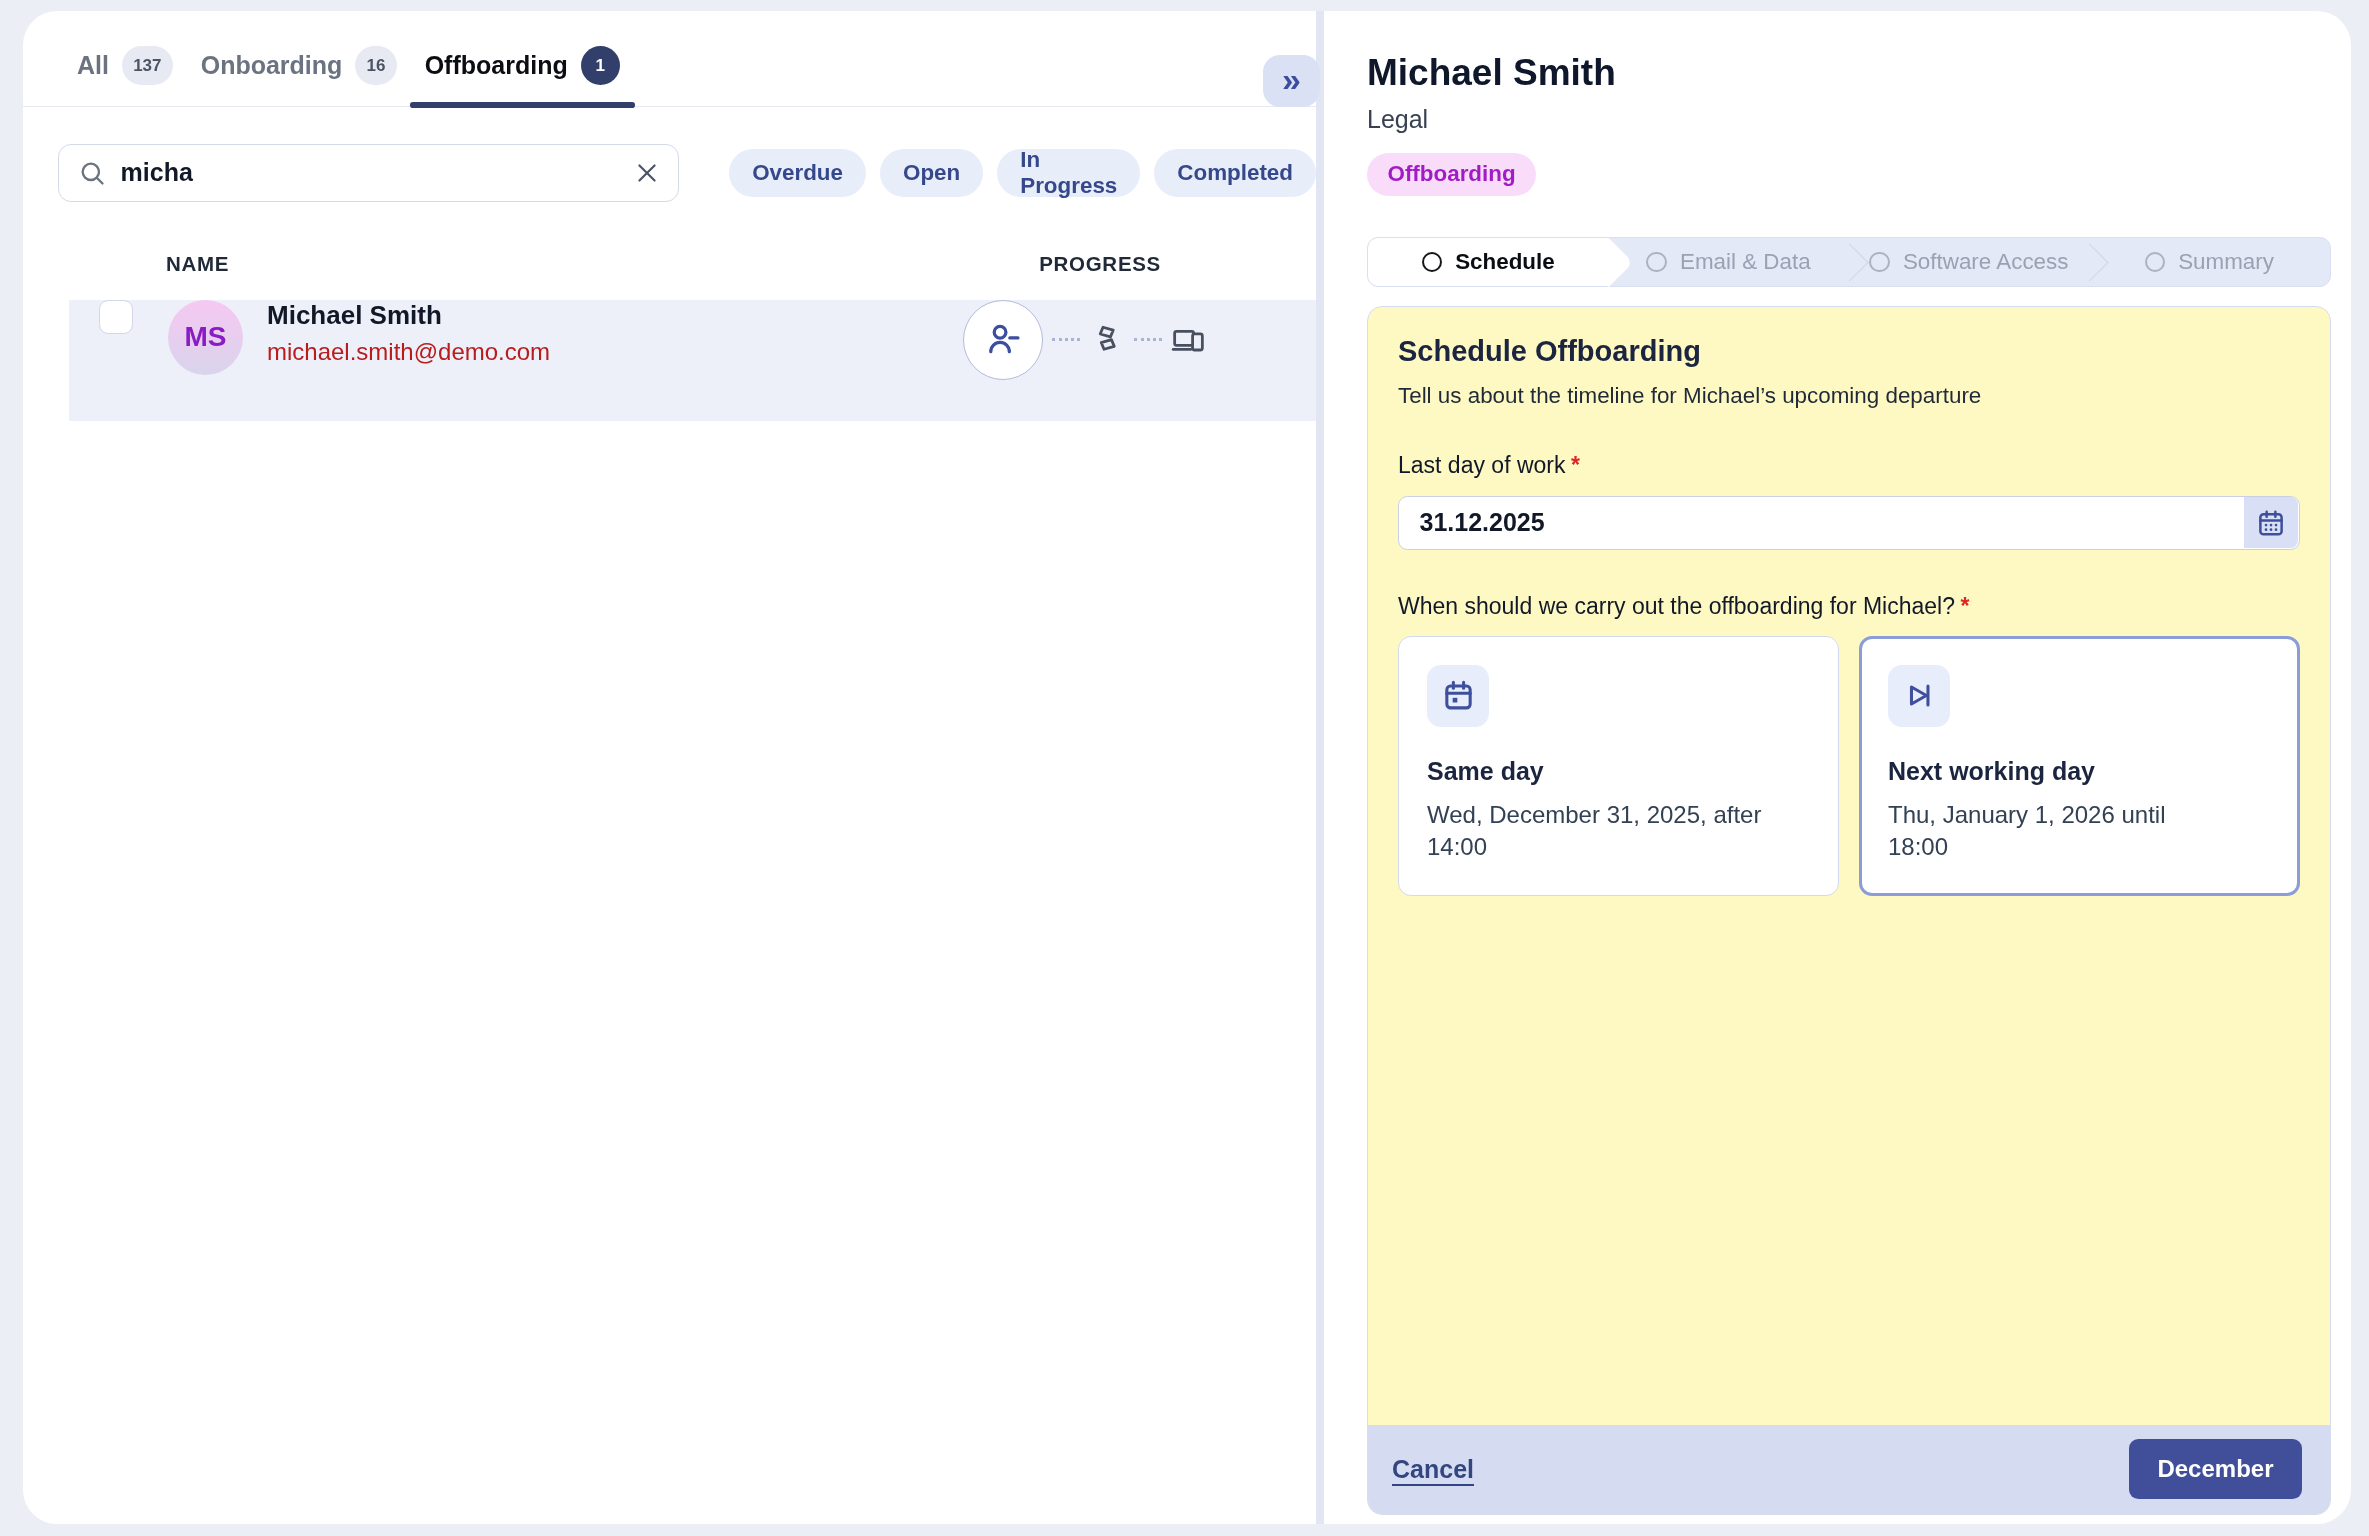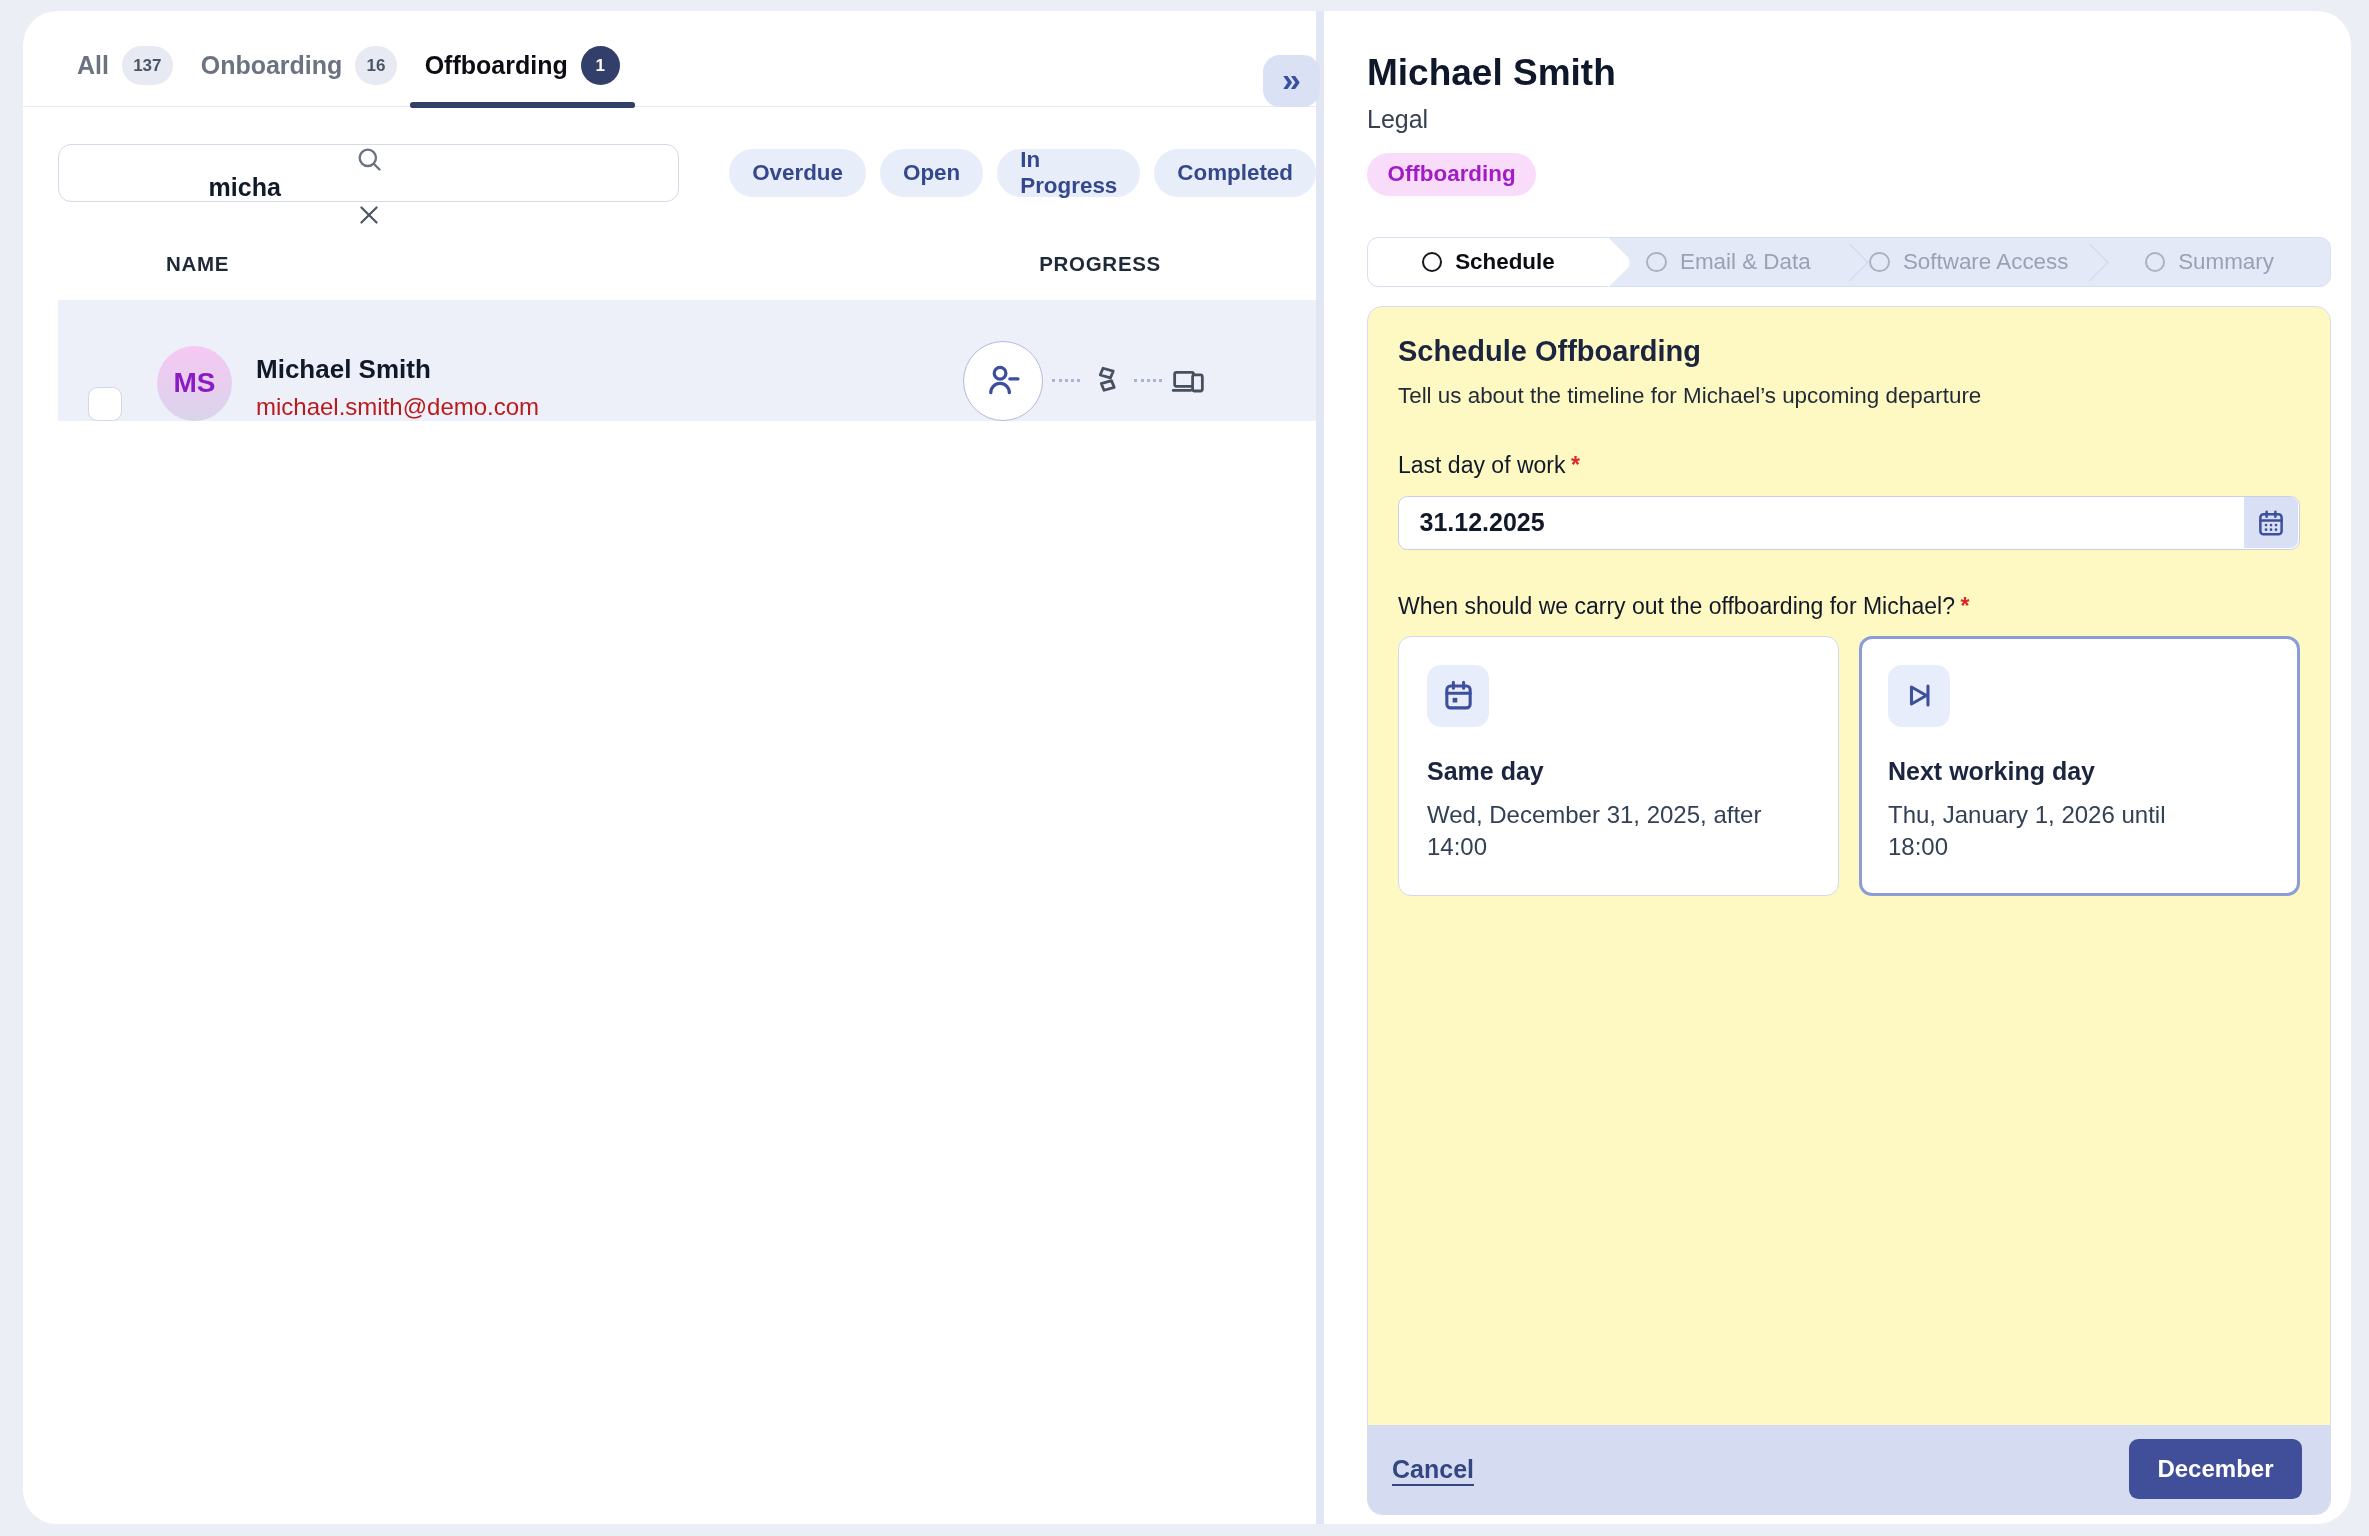--- a/index.html
+++ b/index.html
@@ -37,41 +37,41 @@
     background:#e7eaf2; color:#4b5563; font-size:17px; font-weight:700;
     display:flex; align-items:center; justify-content:center;
   }
   .tab.active .tab-label { color:#0b0d12; }
   .tab.active .tab-count { background:#323f6b; color:#ffffff; }
   .tab.active::after { content:""; position:absolute; left:-15px; right:-15px; bottom:-1.9px; height:5.6px; background:#323f6b; border-radius:2.8px; }
   
   .toolbar { display:flex; align-items:center; margin-top:37px; padding-left:35px; }
   .search-box {
     width:669px; height:58px; border:1.9px solid #d5dae9; border-radius:13px;
-    display:flex; align-items:center; padding:0 18.6px; background:#fff;flex-direction:column;
+    display:flex; align-items:center; padding:0 18.6px; background:#fff;
   }
   .search-icon svg { width:28px; height:28px; display:block; }
   .search-box input {
     flex:1; border:none; outline:none; font-size:25px; font-weight:600; color:#111827;
     margin-left:15px; font-family:inherit; background:transparent;
   }
   .clear-icon { cursor:pointer; display:flex; }
   .clear-icon svg { width:26px; height:26px; }
   .filter-pills { display:flex; gap:14px; margin-left:50px; }
   .pill {
     height:48px; padding:0 23px; border-radius:24px; background:#e8edfa;
     color:#35488c; font-size:22.4px; font-weight:600; display:flex; align-items:center; cursor:pointer;
   }
   
   .table-header { display:flex; margin-top:50px; padding:0 0 24px 143px; }
   .col-label { font-size:20.5px; font-weight:600; color:#1f2937; letter-spacing:0.7px; }
   .col-progress { margin-left:auto; margin-right:155px; }
   .employee-row {
-    margin-left:35px; height:121px; background:#edf0f9;
-    display:flex; align-items:flex-end; padding-left:30px;
+    margin-left:46px; height:121px; background:#edf0f9;
+    display:flex; align-items:flex-start; padding-left:30px;
   }
   .checkbox { width:34px; height:34px; background:#fff; border:1.9px solid #d2d7e8; border-radius:9.3px; cursor:pointer; flex:none; }
   .avatar {
     width:75px; height:75px; border-radius:50%; margin-left:35px; flex:none;
     background:linear-gradient(180deg,#f6c8f2 0%,#d9d4ec 100%);
     display:flex; align-items:center; justify-content:center;
     font-size:28px; font-weight:700; color:#8b1cc4;
   }
   .emp-text { margin-left:24px; }
   .emp-name { font-size:26px; font-weight:600; color:#111827; }

